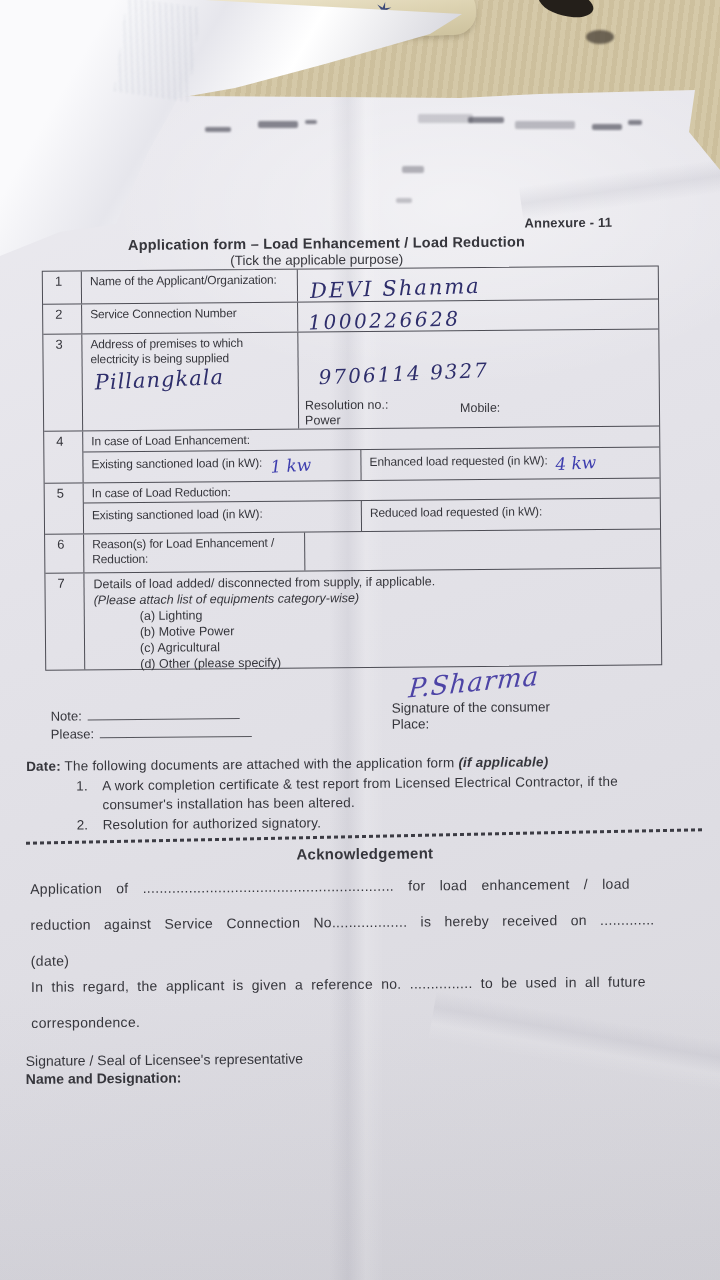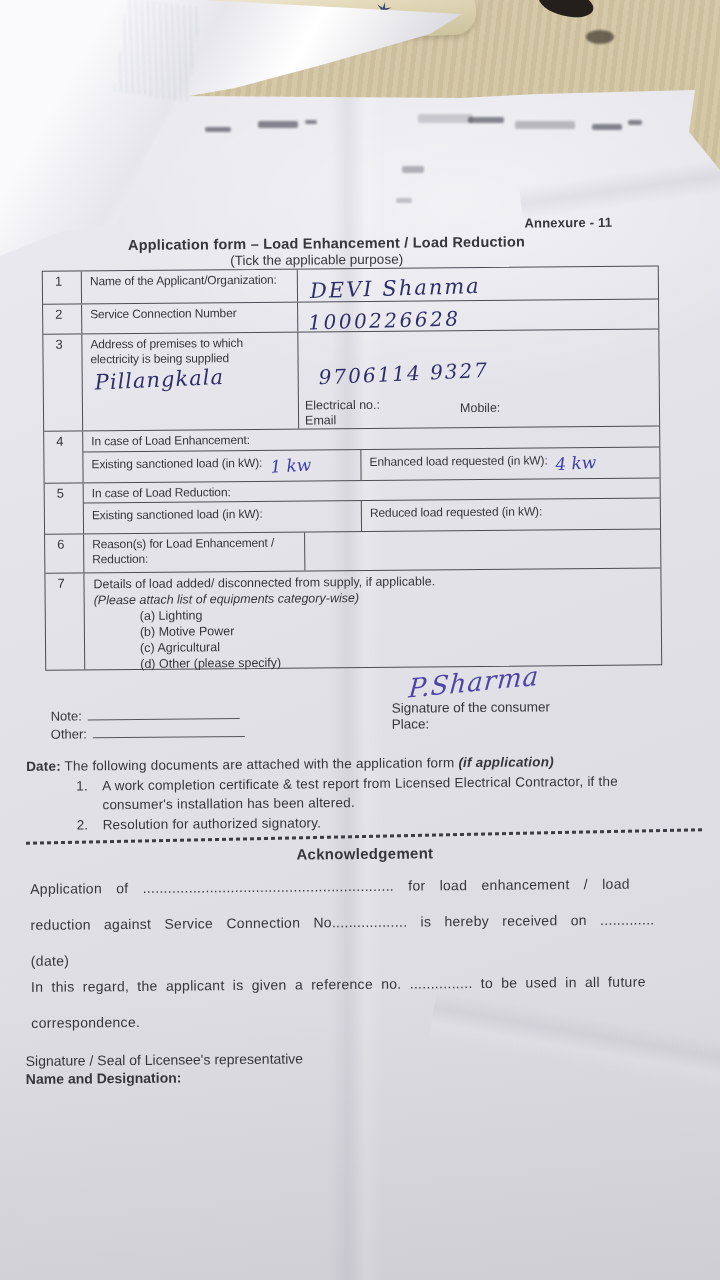--- a/index.html
+++ b/index.html
@@ -173,24 +173,24 @@
 
       <div class="trow" style="height:97px">
         <div class="cell c-num">3</div>
         <div class="cell c-lab216">
           <div class="lbl">Address of premises to which electricity is being supplied</div>
           <div class="hw hw-addr">Pillangkala</div>
         </div>
         <div class="cell c-rest">
           <div class="hw hw-phone">9706114 9327</div>
           <div class="tel-line">
-            <span>Electrical no.:</span>
+            <span>Resolution no.:</span>
             <span class="tel-mobile">Mobile:</span>
           </div>
-          <div class="email-line">Email</div>
+          <div class="email-line">Power</div>
         </div>
       </div>
 
       <div class="trow" style="height:52px">
         <div class="cell c-num">4</div>
         <div class="stack-right">
           <div class="subhdr lbl" style="height:21px">In case of Load Enhancement:</div>
           <div class="subrow">
             <div class="cell c-lab278 loadrow">
               <span>Existing sanctioned load (in kW):</span>
@@ -233,28 +233,28 @@
           <div class="r7-item">(a) Lighting</div>
           <div class="r7-item">(b) Motive Power</div>
           <div class="r7-item">(c) Agricultural</div>
           <div class="r7-item">(d) Other (please specify)</div>
         </div>
       </div>
     </div>
 
     <div class="abs signoff-date">
       <div><span>Note:</span><span class="uline"></span></div>
-      <div><span>Other:</span><span class="uline"></span></div>
+      <div><span>Please:</span><span class="uline"></span></div>
     </div>
     <div class="abs sig-script hw">P.Sharma</div>
     <div class="abs sig-caption">Signature of the consumer</div>
     <div class="abs sig-name">Place:</div>
 
     <div class="abs note">
-      <div><b>Date:</b><span> The following documents are attached with the application form </span><b><i>(if application)</i></b></div>
+      <div><b>Date:</b><span> The following documents are attached with the application form </span><b><i>(if applicable)</i></b></div>
       <div class="note-item">
         <div class="note-num">1.</div>
         <div class="note-text">A work completion certificate &amp; test report from Licensed Electrical Contractor, if the consumer's installation has been altered.</div>
       </div>
       <div class="note-item">
         <div class="note-num">2.</div>
         <div class="note-text">Resolution for authorized signatory.</div>
       </div>
     </div>
 

